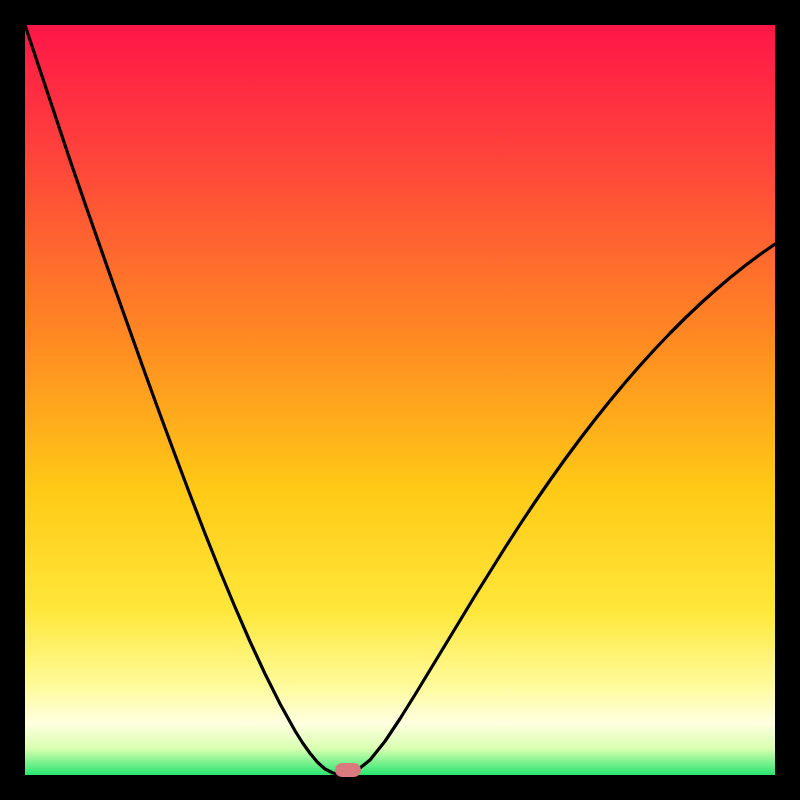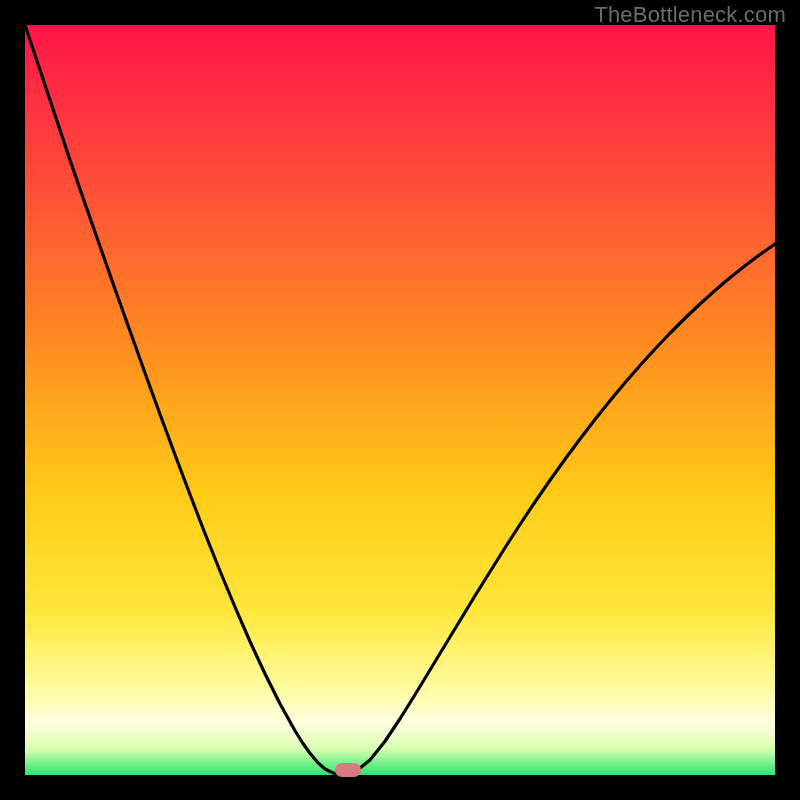--- a/index.html
+++ b/index.html
@@ -41,21 +41,20 @@
     border-radius: 7px;
     background: #d97a7f;
     transform: translate(-50%, -50%);
     z-index: 4;
   }
 </style>
 </head>
 <body>
 
 <div class="frame">
-  <div class="watermark">TheBottleneck.com</div>
   <svg class="plot" viewBox="0 0 750 750" preserveAspectRatio="none">
     <defs>
       <linearGradient id="bg-grad" x1="0" y1="0" x2="0" y2="1">
           <stop offset="0%" stop-color="#ff1648"></stop>
           <stop offset="20%" stop-color="#ff4a39"></stop>
           <stop offset="42%" stop-color="#ff8a22"></stop>
           <stop offset="62%" stop-color="#ffca16"></stop>
           <stop offset="78%" stop-color="#ffe73a"></stop>
           <stop offset="88%" stop-color="#fffb9a"></stop>
           <stop offset="93%" stop-color="#ffffe0"></stop>

